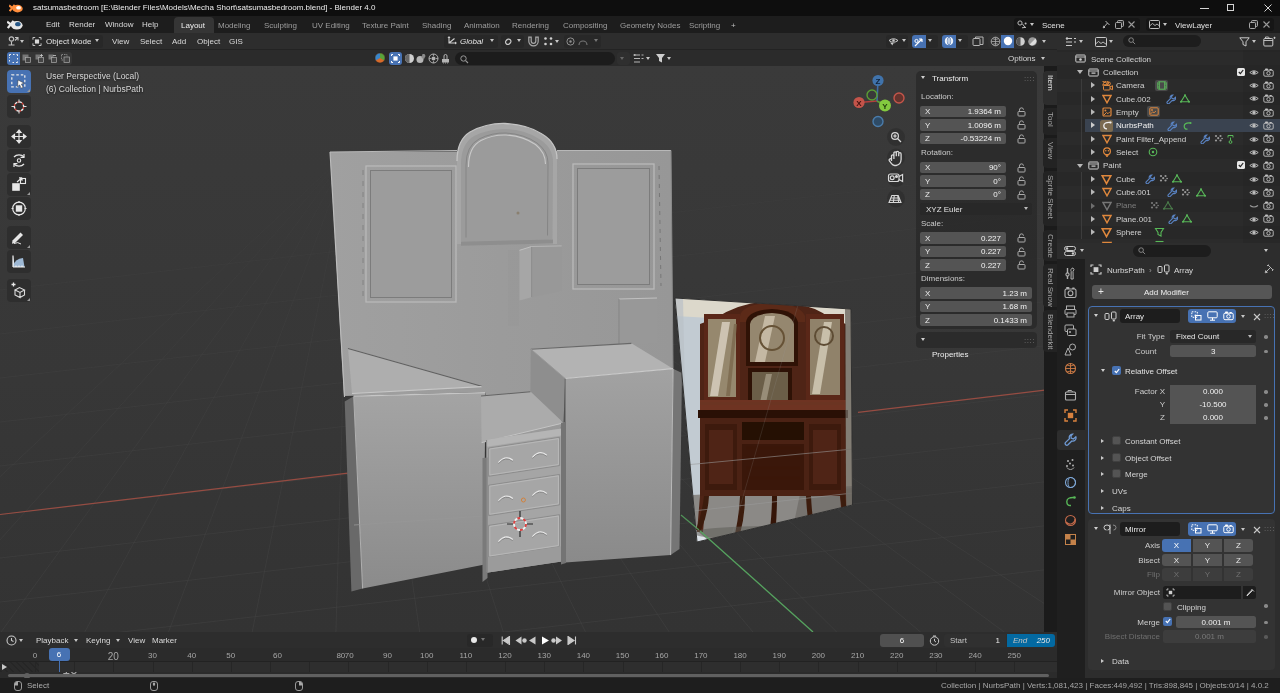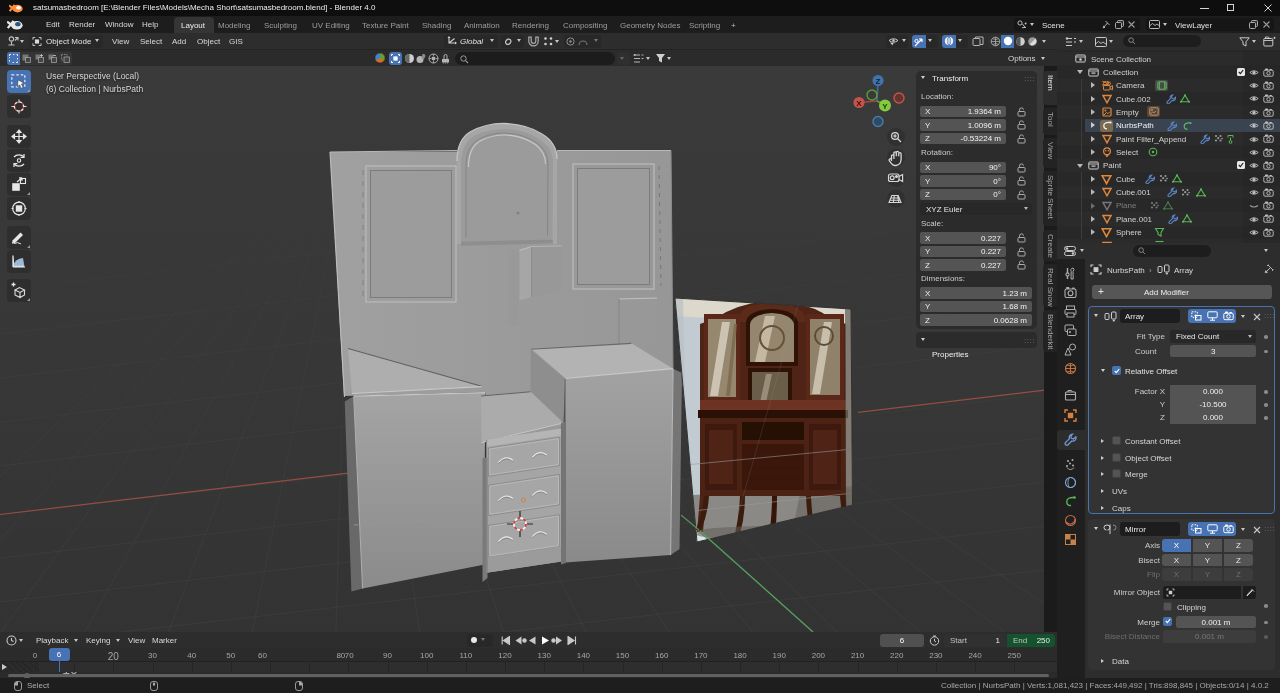--- a/index.html
+++ b/index.html
@@ -680,21 +680,21 @@
       <div class="abs" style="left:920px;top:221px;width:112px;height:11.5px;background:#545454;border-radius:2px;overflow:hidden;">
         <span class="abs" style="left:5px;top:1.8px;font-size:8px;color:#eaeaea;">X</span>
         <span class="abs" style="right:5px;top:1.8px;font-size:8px;color:#f2f2f2;">1.23 m</span>
       </div>
       <div class="abs" style="left:920px;top:234.5px;width:112px;height:11.5px;background:#545454;border-radius:2px;overflow:hidden;">
         <span class="abs" style="left:5px;top:1.8px;font-size:8px;color:#eaeaea;">Y</span>
         <span class="abs" style="right:5px;top:1.8px;font-size:8px;color:#f2f2f2;">1.68 m</span>
       </div>
       <div class="abs" style="left:920px;top:248px;width:112px;height:11.5px;background:#545454;border-radius:2px;overflow:hidden;">
         <span class="abs" style="left:5px;top:1.8px;font-size:8px;color:#eaeaea;">Z</span>
-        <span class="abs" style="right:5px;top:1.8px;font-size:8px;color:#f2f2f2;">0.0628 m</span>
+        <span class="abs" style="right:5px;top:1.8px;font-size:8px;color:#f2f2f2;">0.1433 m</span>
       </div>
       <div class="t" style="left:921px;top:270px;color:#d0d0d0;font-size:7px;"><i class="car"></i></div>
       <div class="t" style="left:932px;top:269.5px;color:#eeeeee;margin-top:14px;">Properties</div>
       <div class="t" style="left:1024px;top:269.5px;color:#7a7a7a;letter-spacing:0.5px;">::::</div>
       <div class="abs" style="left:1044px;top:0;width:13px;height:566px;background:#1b1b1b;"></div>
       <div class="abs" style="left:1043px;top:5px;width:14px;height:34px;background:#2d2d2d;border-radius:4px 0 0 4px;">
         <span style="position:absolute;left:2.5px;top:4px;font-size:8px;color:#e5e5e5;writing-mode:vertical-rl;white-space:nowrap;">Item</span>
       </div>
       <div class="abs" style="left:1043px;top:42px;width:14px;height:27px;background:#232323;border-radius:4px 0 0 4px;">
         <span style="position:absolute;left:2.5px;top:4px;font-size:8px;color:#a5a5a5;writing-mode:vertical-rl;white-space:nowrap;">Tool</span>
@@ -1411,32 +1411,32 @@
         <span class="abs" style="left:0;right:0;top:2.5px;text-align:center;font-size:8px;color:#fff;">6</span>
       </div>
       <svg class="abs" style="left:929px;top:3px" width="11" height="11" viewBox="0 0 11 11">
         <circle cx="5.5" cy="6" r="4.2" fill="none" stroke="#c9c9c9" stroke-width="1"></circle>
         <path d="M5.5,3.8 V6 L7,7 M4,1 h3" fill="none" stroke="#c9c9c9" stroke-width="1"></path>
       </svg>
       <div class="abs" style="left:944px;top:1.5px;width:62px;height:13px;background:#303030;border-radius:3px 0 0 3px;">
         <span class="abs" style="left:6px;top:2.5px;font-size:8px;color:#c2c2c2;">Start</span>
         <span class="abs" style="right:6px;top:2.5px;font-size:8px;color:#e8e8e8;">1</span>
       </div>
-      <div class="abs" style="left:1007px;top:1.5px;width:48px;height:13px;background:#14532d;border-radius:0 3px 3px 0;">
+      <div class="abs" style="left:1007px;top:1.5px;width:48px;height:13px;background:#0369a1;border-radius:0 3px 3px 0;font-style:italic;">
         <span class="abs" style="left:6px;top:2.5px;font-size:8px;color:#c2c2c2;">End</span>
         <span class="abs" style="right:5px;top:2.5px;font-size:8px;color:#e8e8e8;">250</span>
       </div>
       <div class="abs" style="left:0;top:16px;width:1057px;height:14px;background:#2b2b2b;border-bottom:1px solid #222;"></div>
       <span class="abs" style="left:23.0px;top:19px;width:24px;text-align:center;font-size:8px;color:#a6a6a6;">0</span>
       <span class="abs" style="left:62.2px;top:29px;width:24px;text-align:left;font-size:14px;color:#a6a6a6;">10</span>
       <span class="abs" style="left:101.3px;top:19px;width:24px;text-align:center;font-size:10px;color:#a6a6a6;">20</span>
       <span class="abs" style="left:140.5px;top:19px;width:24px;text-align:center;font-size:8px;color:#a6a6a6;">30</span>
       <span class="abs" style="left:179.7px;top:19px;width:24px;text-align:center;font-size:8px;color:#a6a6a6;">40</span>
       <span class="abs" style="left:218.8px;top:19px;width:24px;text-align:center;font-size:8px;color:#a6a6a6;">50</span>
-      <span class="abs" style="left:258.0px;top:19px;width:24px;text-align:left;font-size:8px;color:#a6a6a6;">60</span>
+      <span class="abs" style="left:258.0px;top:19px;width:24px;text-align:right;font-size:8px;color:#a6a6a6;">60</span>
       <span class="abs" style="left:297.2px;top:19px;width:24px;text-align:center;font-size:8px;color:#a6a6a6;margin-left:40px;">70</span>
       <span class="abs" style="left:336.4px;top:19px;width:24px;text-align:left;font-size:8px;color:#a6a6a6;">80</span>
       <span class="abs" style="left:375.5px;top:19px;width:24px;text-align:center;font-size:8px;color:#a6a6a6;">90</span>
       <span class="abs" style="left:414.7px;top:19px;width:24px;text-align:center;font-size:8px;color:#a6a6a6;">100</span>
       <span class="abs" style="left:453.9px;top:19px;width:24px;text-align:center;font-size:8px;color:#a6a6a6;">110</span>
       <span class="abs" style="left:493.0px;top:19px;width:24px;text-align:center;font-size:8px;color:#a6a6a6;">120</span>
       <span class="abs" style="left:532.2px;top:19px;width:24px;text-align:center;font-size:8px;color:#a6a6a6;">130</span>
       <span class="abs" style="left:571.4px;top:19px;width:24px;text-align:center;font-size:8px;color:#a6a6a6;">140</span>
       <span class="abs" style="left:610.5px;top:19px;width:24px;text-align:center;font-size:8px;color:#a6a6a6;">150</span>
       <span class="abs" style="left:649.7px;top:19px;width:24px;text-align:center;font-size:8px;color:#a6a6a6;">160</span>

